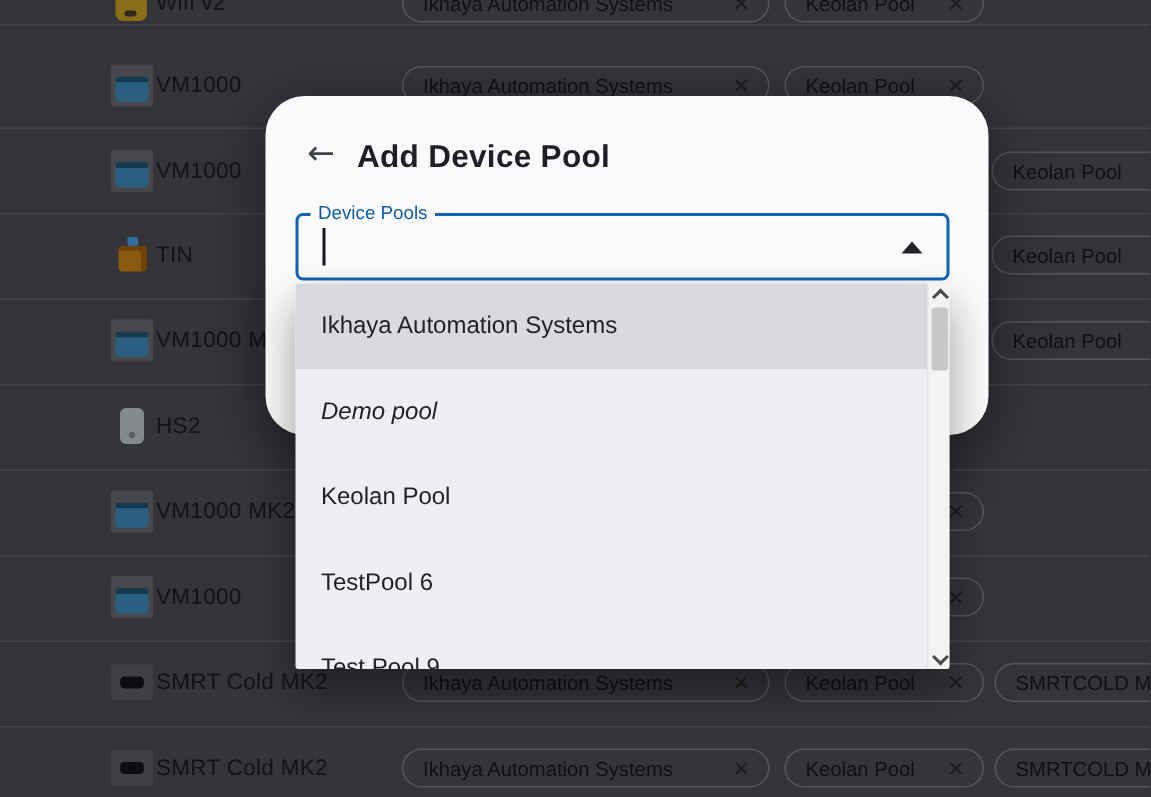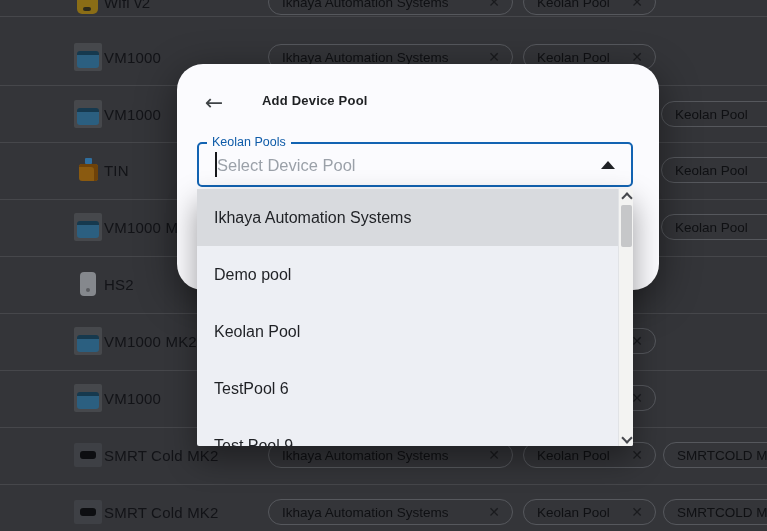--- a/index.html
+++ b/index.html
@@ -39,21 +39,21 @@
     position:absolute;left:177px;top:64px;width:482px;height:226px;
     background:#fbfbfe;border-radius:26px;z-index:10;
     box-shadow:0 10px 40px rgba(0,0,0,.45);
   }
   .back-btn{
     position:absolute;left:22px;top:24px;width:30px;height:30px;border:none;background:transparent;
     font-size:22px;color:#3f4346;cursor:pointer;line-height:30px;text-align:center;padding:0;
     font-family:"DejaVu Sans",sans-serif;
   }
   .modal-title{
-    position:absolute;left:61px;top:29px;font-size:13px;font-weight:700;color:#1e2023;letter-spacing:.2px;margin-left:24px;
+    position:absolute;left:61px;top:29px;font-size:21px;font-weight:700;color:#1e2023;letter-spacing:.2px;
   }
   .field{
     position:absolute;left:20px;top:78px;width:436px;height:45px;box-sizing:border-box;
     border:2px solid #1263b2;border-radius:5px;background:transparent;
   }
   .field-label{
     position:absolute;left:30px;top:71px;background:#fbfbfe;padding:0 5px;
     font-size:12.5px;color:#0e5ba8;z-index:2;
   }
   .field-input{
@@ -216,30 +216,29 @@
         <div class="chip" style="left: 663px; width: 175px;">
           <span>SMRTCOLD M</span>
         </div>
       </div>
     </div>
 
   <div class="modal">
     <button class="back-btn">←</button>
     <div class="modal-title">Add Device Pool</div>
     <div class="field"></div>
-    <div class="field-label">Keolan Pools</div>
+    <div class="field-label">Device Pools</div>
     <div class="caret"></div>
-    <input class="field-input" value="" placeholder="Select Device Pool" style="">
     <div class="dd-arrow"></div>
   </div>
 
   <div class="panel">
     <div id="options-layer">
         <div class="option highlighted" style="top: 0px;">Ikhaya Automation Systems</div>
-        <div class="option" style="top: 57px;">Demo pool</div>
+        <div class="option" style="top: 57px; font-style: italic;">Demo pool</div>
         <div class="option" style="top: 114px;">Keolan Pool</div>
         <div class="option" style="top: 171px;">TestPool 6</div>
         <div class="option" style="top: 228px;">Test Pool 9</div>
       </div>
     <div class="scrollbar">
       <div class="sb-btn up">
           <div class="chev up"></div>
         </div>
       <div class="sb-thumb"></div>
       <div class="sb-btn down">

